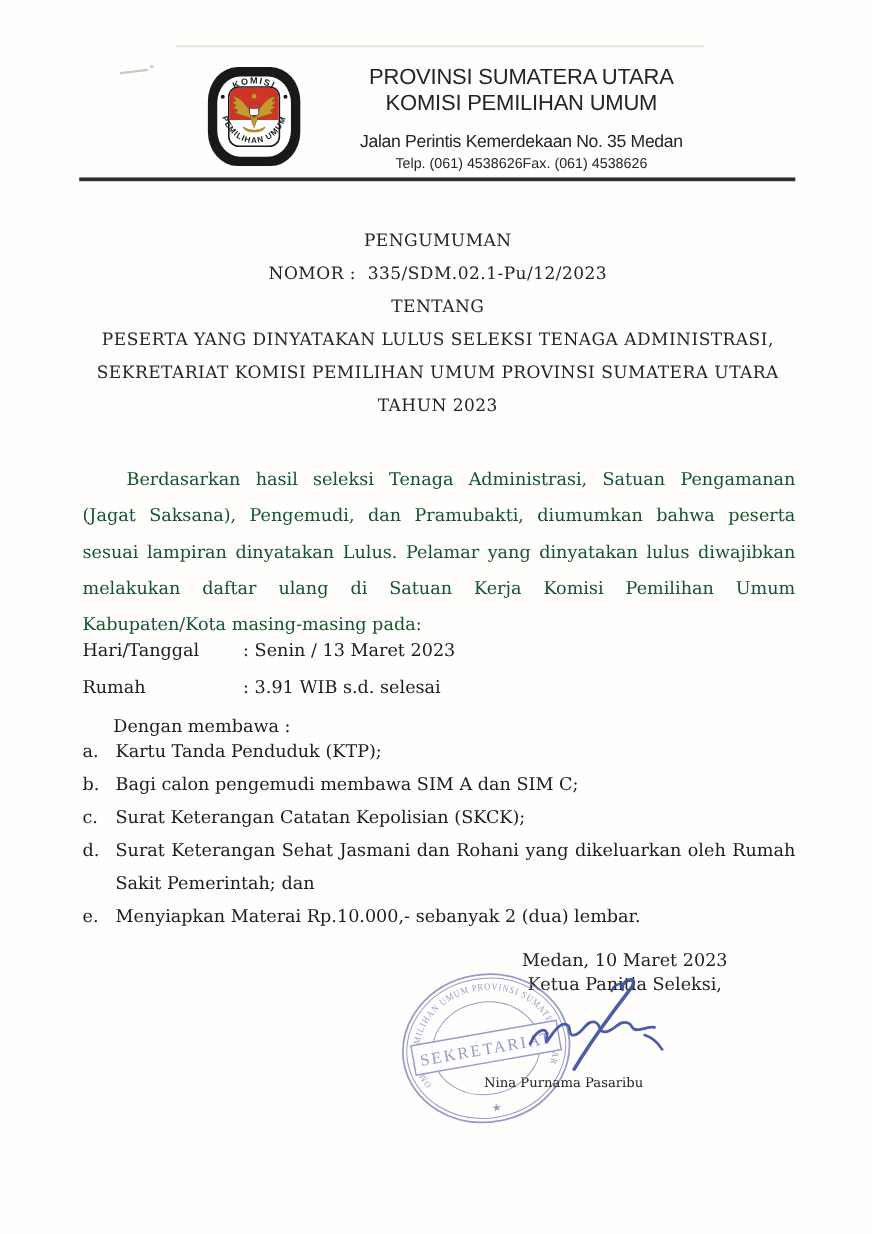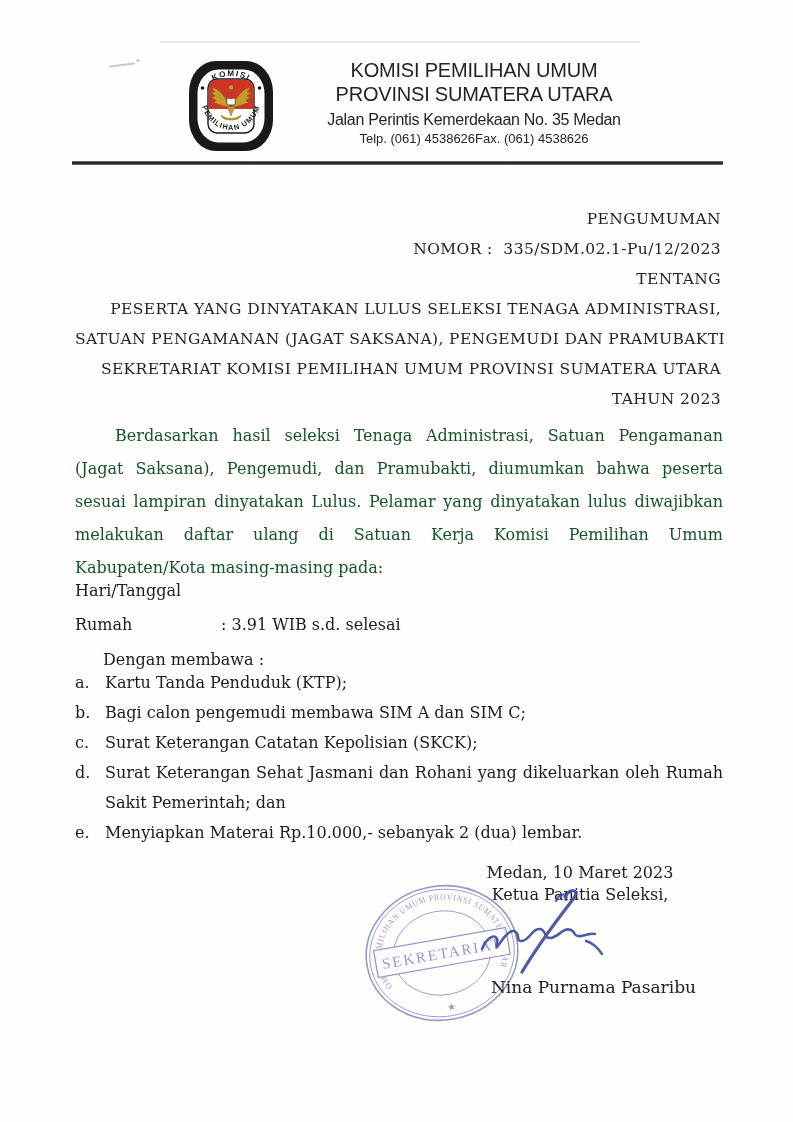--- a/index.html
+++ b/index.html
@@ -5,47 +5,47 @@
   html,body{margin:0;padding:0;background:#ffffff;}
   #page{
     position:relative;width:793px;height:1122px;background:#fffefc;
     font-family:"DejaVu Serif", serif;color:#1c1c1c;overflow:hidden;
   }
   
   .lh-logo{position:absolute;left:188px;top:60px;width:86px;height:92px;}
   .lh-text{position:absolute;left:249px;top:58px;width:450px;text-align:center;
     font-family:"Liberation Sans", sans-serif;color:#242424;}
   .lh-org{font-size:20px;line-height:24px;letter-spacing:-0.2px;font-weight:500;}
-  .lh-addr{font-size:16px;line-height:19px;margin-top:4px;letter-spacing:-0.3px;}
+  .lh-addr{font-size:16px;line-height:19px;margin-top:14px;letter-spacing:-0.3px;}
   .lh-telp{font-size:13px;line-height:16px;margin-top:2px;display:flex;justify-content:center;}
   .rule{position:absolute;left:72px;top:161px;width:651px;height:4px;
     background:linear-gradient(to bottom,#8a8a8a 0%,#1f1f1f 40%,#2e2e2e 75%,#9a9a9a 100%);}
   .scan-line{position:absolute;left:160px;top:41px;width:480px;height:2px;background:#e3e2de;opacity:.8;}
   .scratch1{position:absolute;left:109px;top:64px;width:26px;height:2px;background:#c9c9c6;transform:rotate(-7deg);border-radius:2px;}
   .scratch2{position:absolute;left:136px;top:59px;width:4px;height:3px;background:#cfcfcc;border-radius:50%;}
   
   .title-block{position:absolute;left:75px;top:204px;width:646px;text-align:center;
     font-size:15.5px;letter-spacing:0.4px;color:#242424;}
-  .title-line{line-height:30px;white-space:pre;text-align:right;}
+  .title-line{line-height:30px;white-space:pre;}
   
   .para{position:absolute;left:75px;top:419px;width:648px;font-size:16px;line-height:33px;
     text-align:justify;text-indent:40px;color:#14532d;}
   .schedule{position:absolute;left:75px;top:574px;width:560px;font-size:16px;}
   .sch-row{display:flex;line-height:34px;}
   .sch-label{width:146px;flex:none;}
   .bring{position:absolute;left:75px;top:645px;width:648px;font-size:16px;line-height:30px;margin-left:28px;}
   .req-list{position:absolute;left:75px;top:668px;width:648px;font-size:16px;}
   .req-item{display:flex;line-height:30px;}
   .req-marker{width:30px;flex:none;}
   .req-text{flex:1;text-align:justify;}
   
-  .sig-head{position:absolute;left:452px;top:862px;width:256px;text-align:center;
+  .sig-head{position:absolute;left:440px;top:862px;width:256px;text-align:center;
     font-size:16px;line-height:22px;color:#222;}
-  .sig-name{position:absolute;left:440px;top:977px;width:256px;text-align:right;
-    font-size:17px;color:#222;}
+  .sig-name{position:absolute;left:440px;top:977px;width:256px;text-align:left;
+    font-size:12px;color:#222;}
   .stamp{position:absolute;left:354px;top:875px;width:176px;height:156px;
     transform:rotate(-10deg);opacity:.8;}
   .signature{position:absolute;left:468px;top:885px;width:148px;height:100px;opacity:.9;}
 </style>
 </head>
 <body>
 
 <div id="page">
 
   <div class="scan-line"></div>
@@ -81,46 +81,46 @@
       <text font-family="Liberation Sans, sans-serif" font-size="8.2" font-weight="bold" fill="#191919" letter-spacing="1.4">
         <textPath href="#logoTop" startOffset="50%" text-anchor="middle">KOMISI</textPath>
       </text>
       <text font-family="Liberation Sans, sans-serif" font-size="7.4" font-weight="bold" fill="#191919" letter-spacing="1">
         <textPath href="#logoBottom" startOffset="50%" text-anchor="middle">PEMILIHAN UMUM</textPath>
       </text>
     </svg>
   </div>
 
   <div class="lh-text">
+    <div class="lh-org">PROVINSI SUMATERA UTARA</div>
     <div class="lh-org">KOMISI PEMILIHAN UMUM</div>
-    <div class="lh-org">PROVINSI SUMATERA UTARA</div>
     <div class="lh-addr">Jalan Perintis Kemerdekaan No. 35 Medan</div>
     <div class="lh-telp">
       <span>Telp. (061) 4538626</span>
       <span>Fax. (061) 4538626</span>
     </div>
   </div>
 
   <div class="rule"></div>
 
   <div class="title-block">
     <div class="title-line">PENGUMUMAN</div>
     <div class="title-line">NOMOR :  335/SDM.02.1-Pu/12/2023</div>
     <div class="title-line">TENTANG</div>
     <div class="title-line">PESERTA YANG DINYATAKAN LULUS SELEKSI TENAGA ADMINISTRASI,</div>
-    <div class="title-line">SATUAN PENGAMANAN (JAGAT SAKSANA), PENGEMUDI DAN PRAMUBAKTI</div>
     <div class="title-line">SEKRETARIAT KOMISI PEMILIHAN UMUM PROVINSI SUMATERA UTARA</div>
     <div class="title-line">TAHUN 2023</div>
   </div>
 
   <div class="para">Berdasarkan hasil seleksi Tenaga Administrasi, Satuan Pengamanan (Jagat Saksana), Pengemudi, dan Pramubakti, diumumkan bahwa peserta sesuai lampiran dinyatakan Lulus. Pelamar yang dinyatakan lulus diwajibkan melakukan daftar ulang di Satuan Kerja Komisi Pemilihan Umum Kabupaten/Kota masing-masing pada:</div>
 
   <div class="schedule">
     <div class="sch-row">
       <span class="sch-label">Hari/Tanggal</span>
+      <span class="sch-value">: Senin / 13 Maret 2023</span>
     </div>
     <div class="sch-row">
       <span class="sch-label">Rumah</span>
       <span class="sch-value">: 3.91 WIB s.d. selesai</span>
     </div>
   </div>
 
   <div class="bring">Dengan membawa :</div>
 
   <div class="req-list">

